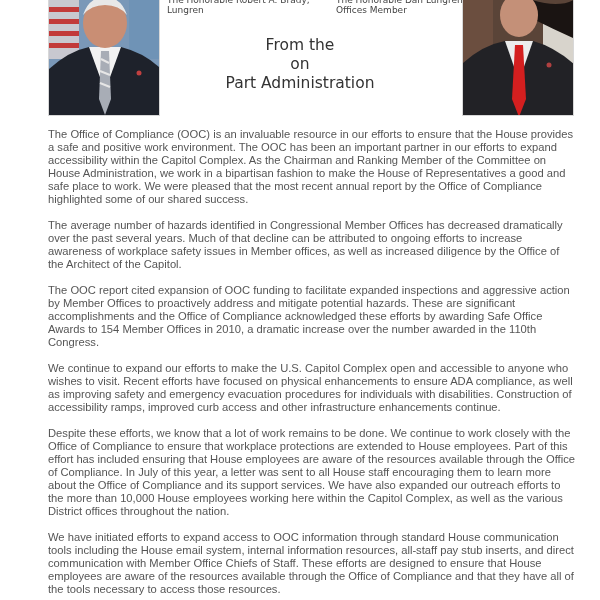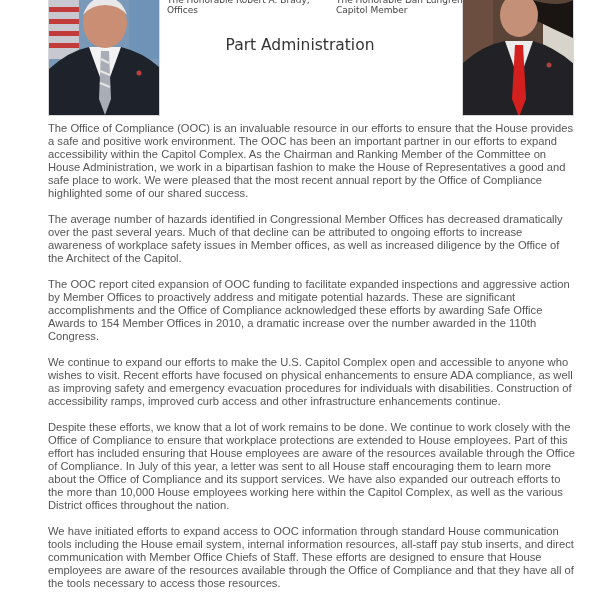--- a/index.html
+++ b/index.html
@@ -6,21 +6,21 @@
   body { width: 600px; height: 600px; overflow: hidden; position: relative; font-family: "Liberation Sans", sans-serif; }
   .photo { position: absolute; overflow: hidden; border: 1px solid #d8d8d8; box-sizing: border-box; }
   .photo-left { left: 48px; top: -2px; width: 112px; height: 118px; background: #2a2f3a; }
   .photo-right { left: 462px; top: -2px; width: 112px; height: 118px; background: #3a2a24; }
   .caption { position: absolute; font-family: "DejaVu Sans", sans-serif; font-size: 9px; line-height: 10px; color: #444; }
   .caption-left { left: 167px; top: -5px; }
   .caption-right { left: 336px; top: -5px; }
   .title { position: absolute; left: 200px; top: 36px; width: 200px; text-align: center; font-family: "DejaVu Sans", sans-serif; font-size: 15.5px; line-height: 19px; color: #333; }
   .title div { white-space: nowrap; }
   .body-text { position: absolute; left: 48px; top: 122px; width: 528px; font-size: 11.2px; line-height: 13px; color: #555; }
-  .body-text p { margin: 0 0 13px 0; }
+  .body-text p { margin: 6px 0 13px 0; }
 </style>
 </head>
 <body>
 
 <div class="photo photo-left" title="Portrait of Chairman Robert A. Brady">
   <svg width="112" height="118" viewBox="0 0 112 118">
     <rect x="0" y="0" width="112" height="118" fill="#7a98b8"></rect>
     <rect x="0" y="0" width="30" height="60" fill="#c8c8d0"></rect>
     <rect x="0" y="8" width="30" height="5" fill="#c23a3a"></rect>
     <rect x="0" y="20" width="30" height="5" fill="#c23a3a"></rect>
@@ -32,28 +32,30 @@
     <path d="M52 52 L60 52 L62 100 L56 116 L50 100 Z" fill="#a8adb6"></path>
     <path d="M52 60 L60 64 M51 72 L61 76 M51 84 L61 88" stroke="#e6e6e6" stroke-width="2"></path>
     <ellipse cx="56" cy="24" rx="22" ry="25" fill="#c98e74"></ellipse>
     <path d="M34 16 Q40 -2 56 -2 Q72 -2 78 16 Q70 6 56 6 Q42 6 34 16 Z" fill="#e8e8e8"></path>
     <circle cx="90" cy="74" r="2.5" fill="#c04040"></circle>
   </svg>
 </div>
 
 <div class="caption caption-left">
   <div>The Honorable Robert A. Brady,</div>
-  <div>Offices</div>
+  <div>Lungren</div>
 </div>
 <div class="caption caption-right">
   <div>The Honorable Dan Lungren,</div>
-  <div>Capitol Member</div>
+  <div>Offices Member</div>
 </div>
 
 <div class="title">
+  <div>From the</div>
+  <div>on</div>
   <div>Part Administration</div>
 </div>
 
 <div class="photo photo-right" title="Portrait of Ranking Member Dan Lungren">
   <svg width="112" height="118" viewBox="0 0 112 118">
     <rect x="0" y="0" width="112" height="118" fill="#5a4438"></rect>
     <rect x="0" y="0" width="30" height="70" fill="#6b4e3f"></rect>
     <rect x="80" y="10" width="32" height="60" fill="#d8d4cc"></rect>
     <path d="M66 0 Q96 10 112 0 L112 40 Q90 30 70 20 Z" fill="#1a1412"></path>
     <path d="M0 118 L0 64 Q20 46 42 42 L70 42 Q92 48 112 66 L112 118 Z" fill="#222226"></path>

